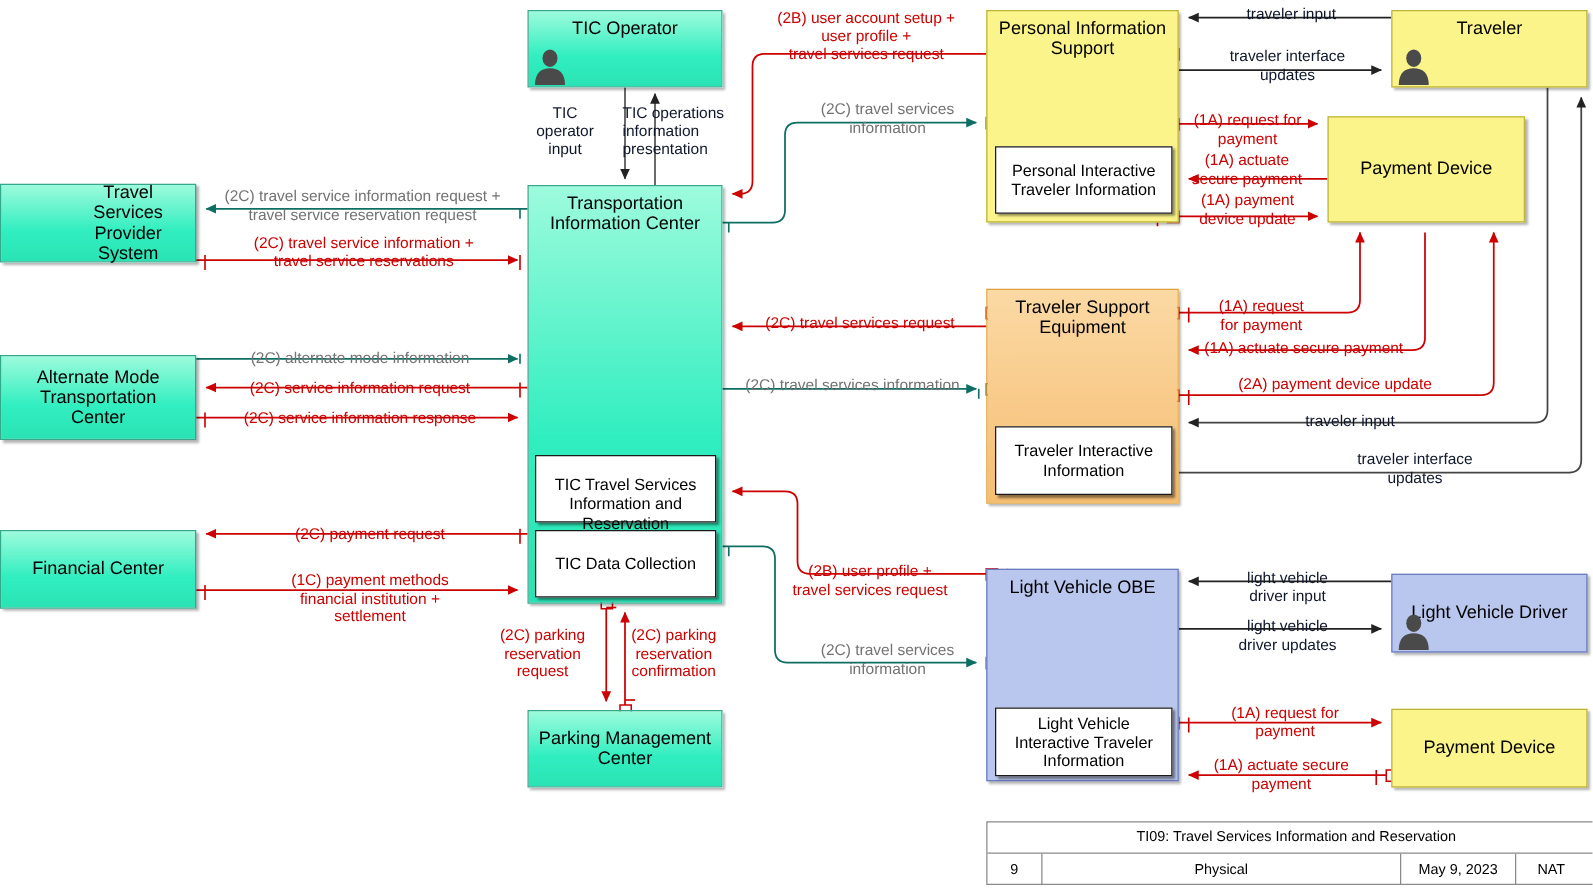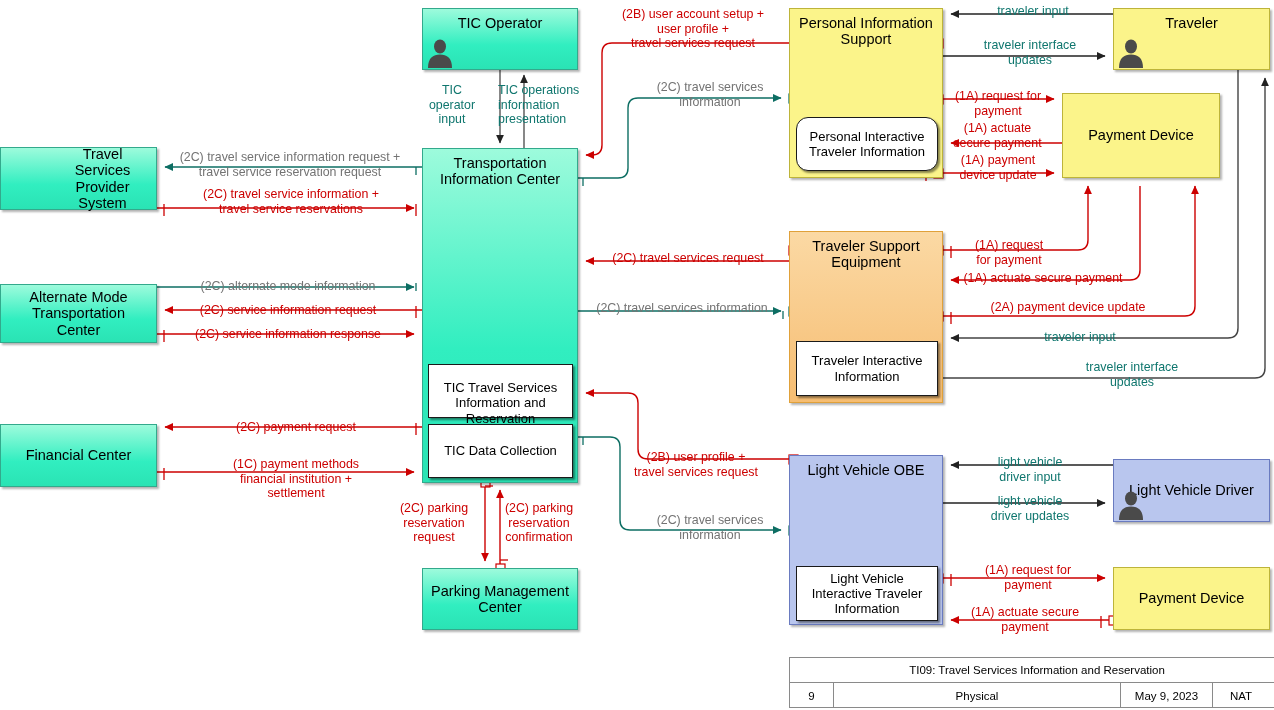--- a/index.html
+++ b/index.html
@@ -33,21 +33,21 @@
          box-shadow:2px 2px 2px rgba(0,0,0,0.45);}
 
   
   .person{position:absolute;left:4px;bottom:1px;width:26px;height:30px;}
 
   
   .lbl{position:absolute;font-size:12.4px;line-height:1.18;
        color:#000;white-space:pre;text-align:center;}
   .lbl.red{color:#cc0000;}
   .lbl.teal-t{color:#737373;}
-  .lbl.blk{color:#0f766e;}
+  .lbl.blk{color:#0f172a;}
 
   
   #titleblock{position:absolute;box-sizing:border-box;
               border:1px solid #8a8a8a;background:#fff;
               font-size:11.5px;color:#000;}
   #titleblock .tbrow{display:flex;}
   #titleblock .tbcell{box-sizing:border-box;border-right:1px solid #8a8a8a;
               display:flex;align-items:center;justify-content:center;
               height:25px;}
   #titleblock .tbcell:last-child{border-right:none;}
@@ -200,42 +200,42 @@
   <div class="inner" style="left:428px;top:424px;width:145px;height:54px;">
     <span style="white-space:pre-line;">TIC Data Collection</span>
   </div>
 
   <div class="node teal" style="left:0px;top:147px;width:157px;height:63px;
        justify-content:center;padding-left:48px;">
     <div class="ttl" style="white-space:pre-line;padding-top:0;">Travel Services
 Provider System</div>
   </div>
 
-  <div class="node teal" style="left:0px;top:284px;width:157px;height:59px;
+  <div class="node teal" style="left:0px;top:284px;width:157px;height:68px;
        justify-content:center;">
     <div class="ttl" style="white-space:pre-line;padding-top:0;">Alternate Mode
 Transportation
 Center</div>
   </div>
 
   <div class="node teal" style="left:0px;top:424px;width:157px;height:63px;justify-content:center;">
     <div class="ttl" style="padding-top:0;">Financial Center</div>
   </div>
 
   <div class="node teal" style="left:422px;top:568px;width:156px;height:62px;
        justify-content:center;">
     <div class="ttl" style="white-space:pre-line;padding-top:0;">Parking Management
 Center</div>
   </div>
 
   <div class="node yellow" style="left:789px;top:8px;width:154px;height:170px;">
     <div class="ttl" style="white-space:pre-line;">Personal Information
 Support</div>
   </div>
-  <div class="inner" style="left:796px;top:117px;width:142px;height:54px;border-radius:12px;">
+  <div class="inner" style="left:796px;top:117px;width:142px;height:54px;">
     <span style="white-space:pre-line;">Personal Interactive
 Traveler Information</span>
   </div>
 
   <div class="node yellow" style="left:1113px;top:8px;width:157px;height:62px;text-align:right;">
     <div class="ttl">Traveler</div>
     <svg class="person" viewBox="0 0 26 30">
       <ellipse cx="13" cy="8.5" rx="6" ry="7" fill="#4a4a4a"></ellipse>
       <path d="M1,30 C1,20 6,16.5 13,16.5 C20,16.5 25,20 25,30 Z" fill="#4a4a4a"></path>
     </svg>

